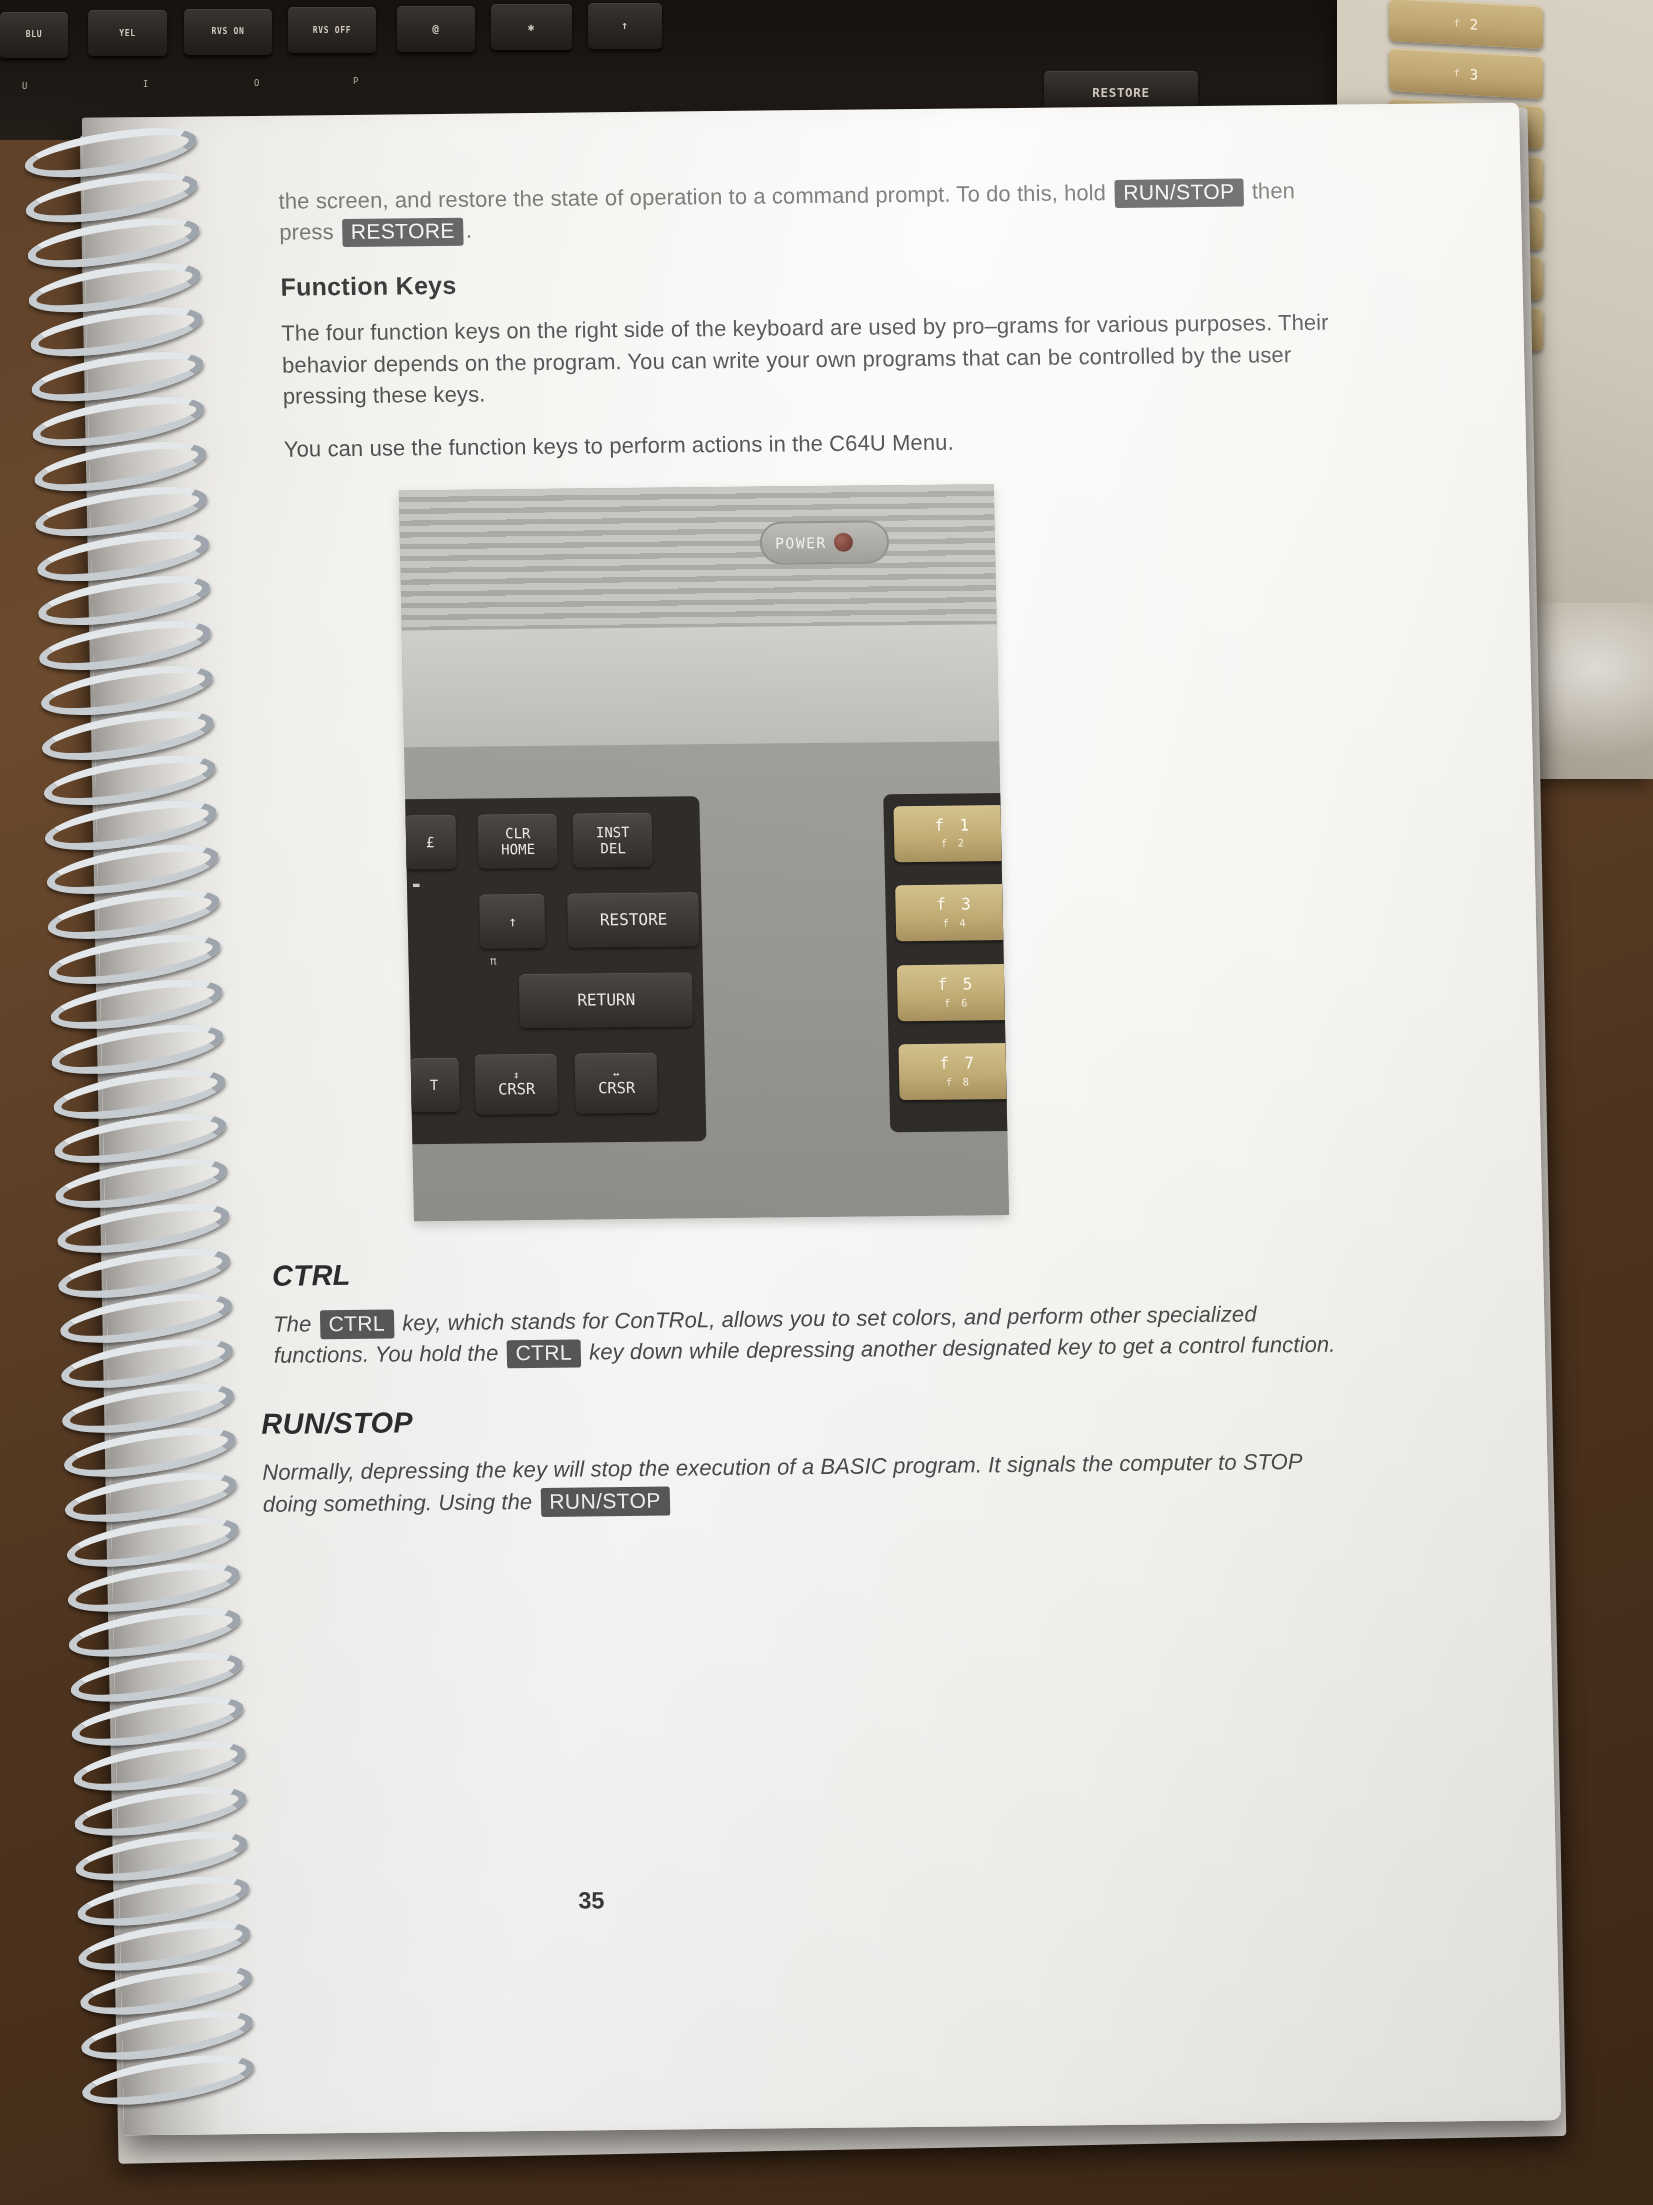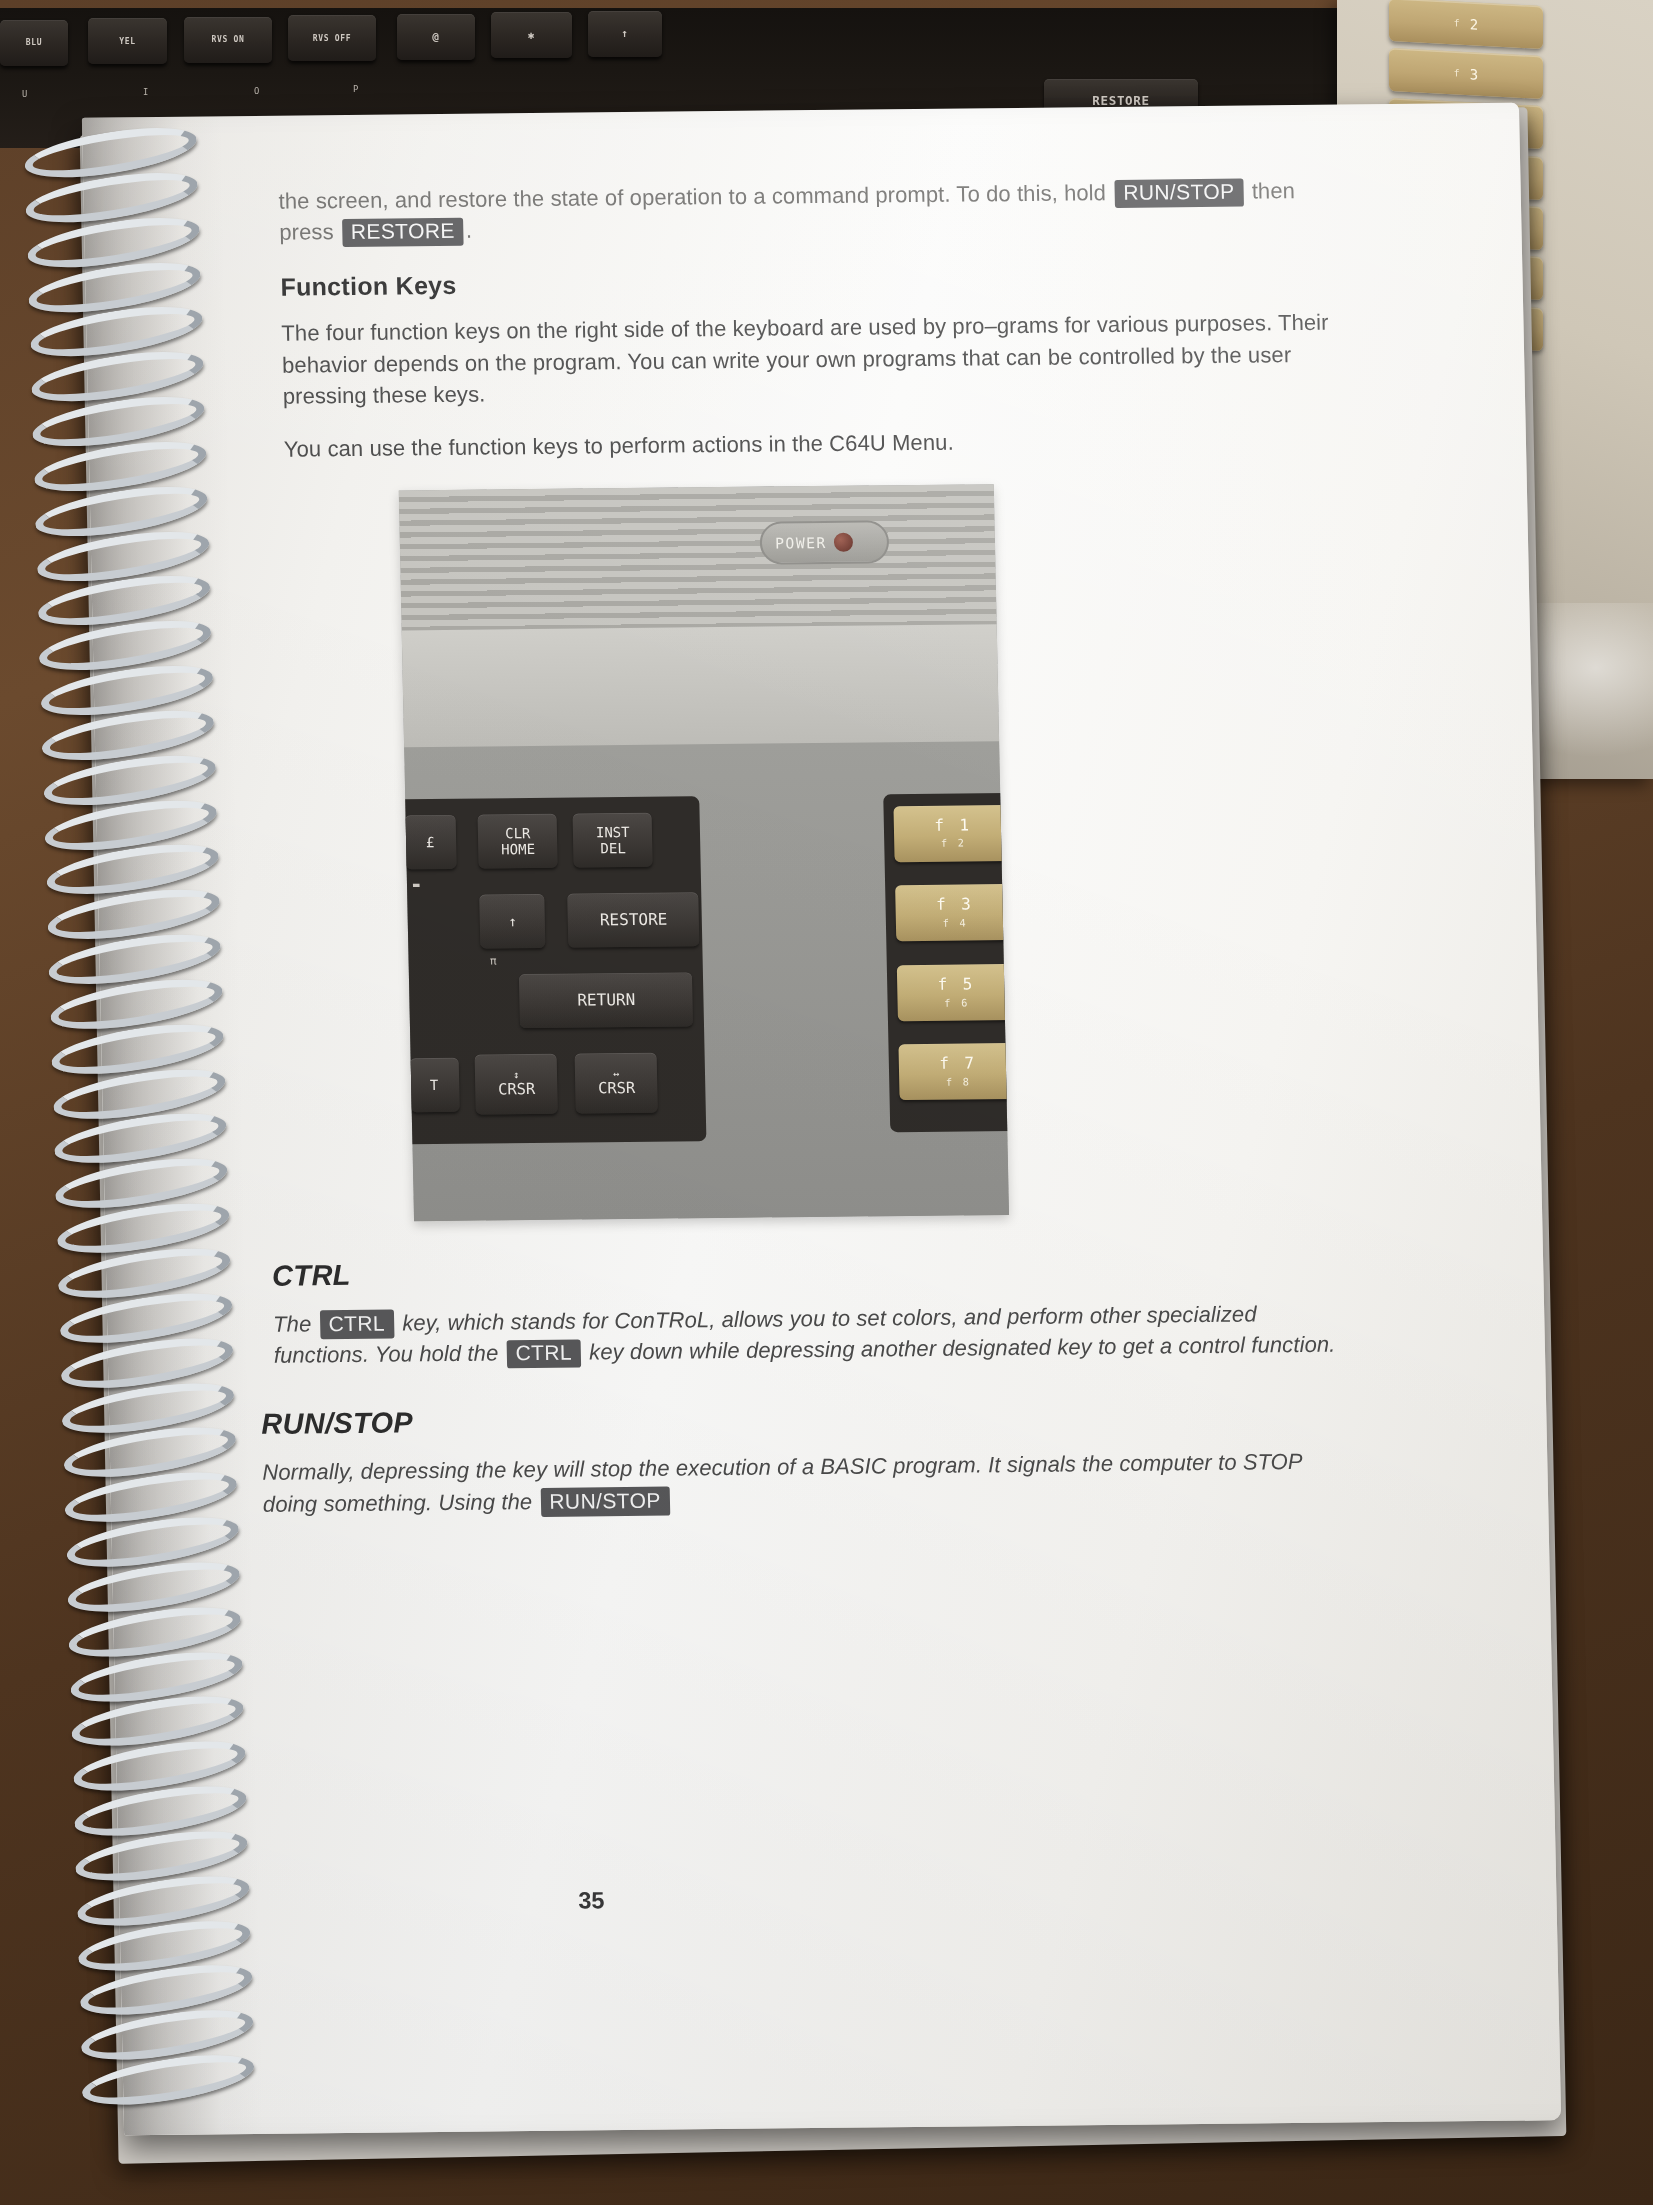--- a/index.html
+++ b/index.html
@@ -19,21 +19,21 @@
     position: absolute;
     inset: 0;
     background:
       
       linear-gradient(160deg, #5c3f28 0%, #6b4a2e 25%, #4e341f 60%, #3b2716 100%);
   }
 
   
   .keyboard-strip {
     position: absolute;
-    left: 0; top: 8px;
+    left: 0; top: 0;
     width: 1360px; height: 140px;
     background: linear-gradient(180deg, #15120f 0%, #1b1713 45%, #241e19 100%);
   }
   .kb-keyrow {
     position: absolute;
     top: 0; left: 0;
     width: 100%; height: 100%;
   }
   .kb-key {
     position: absolute;

